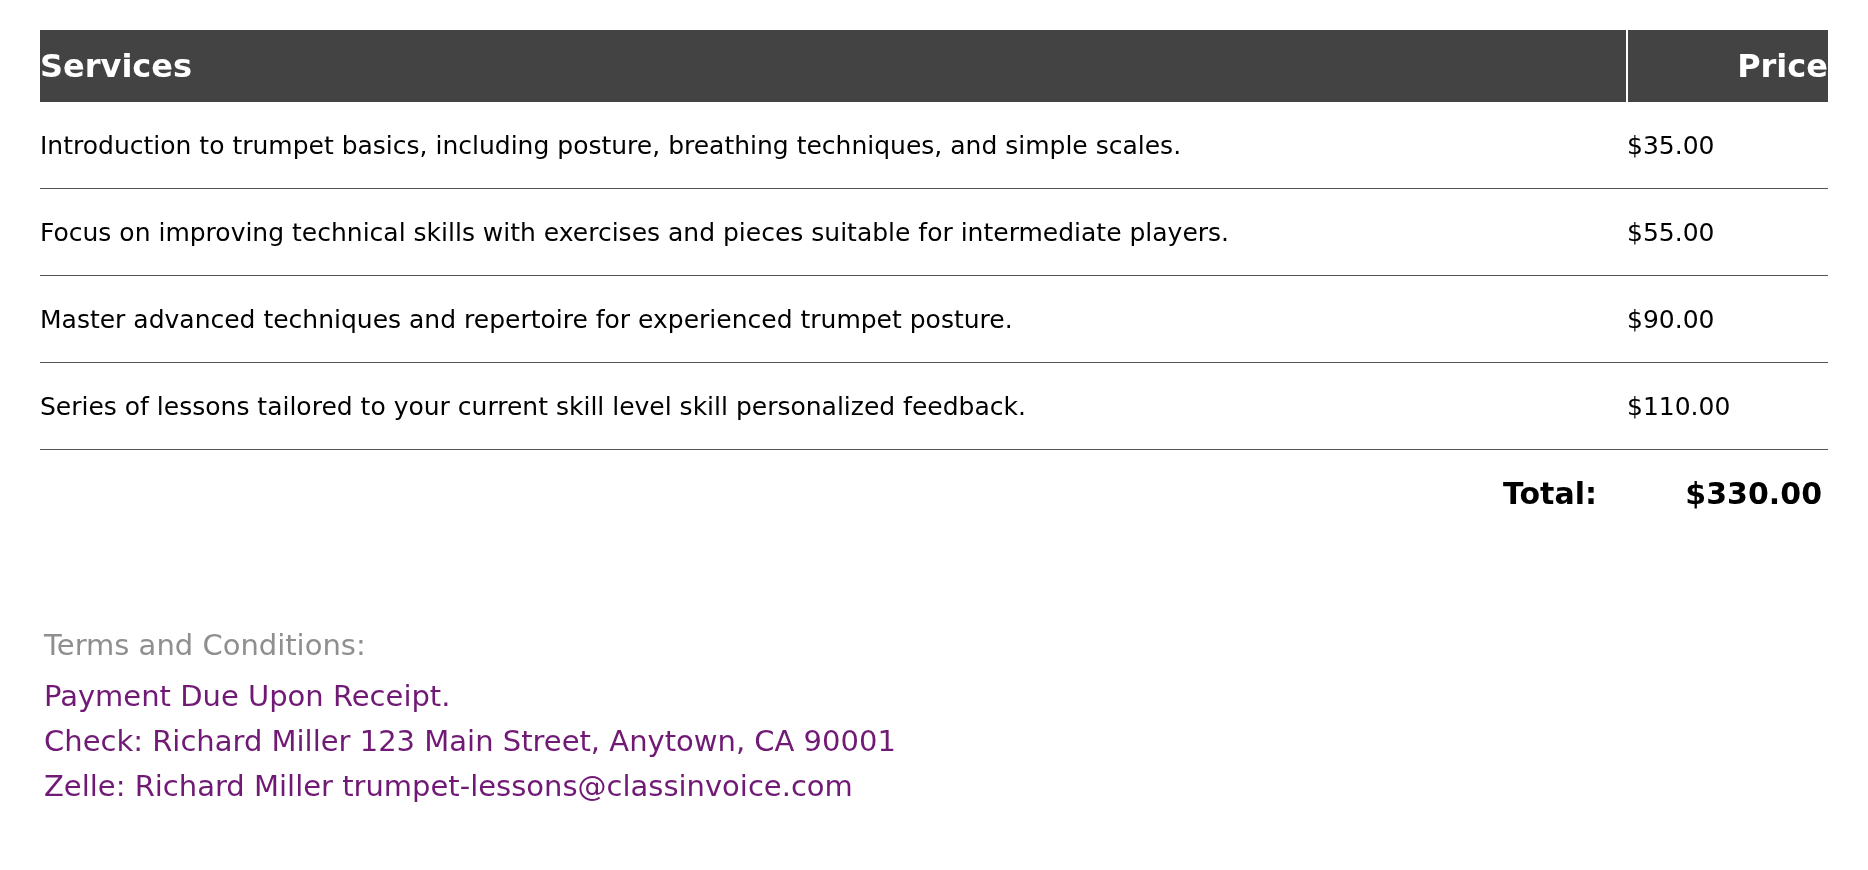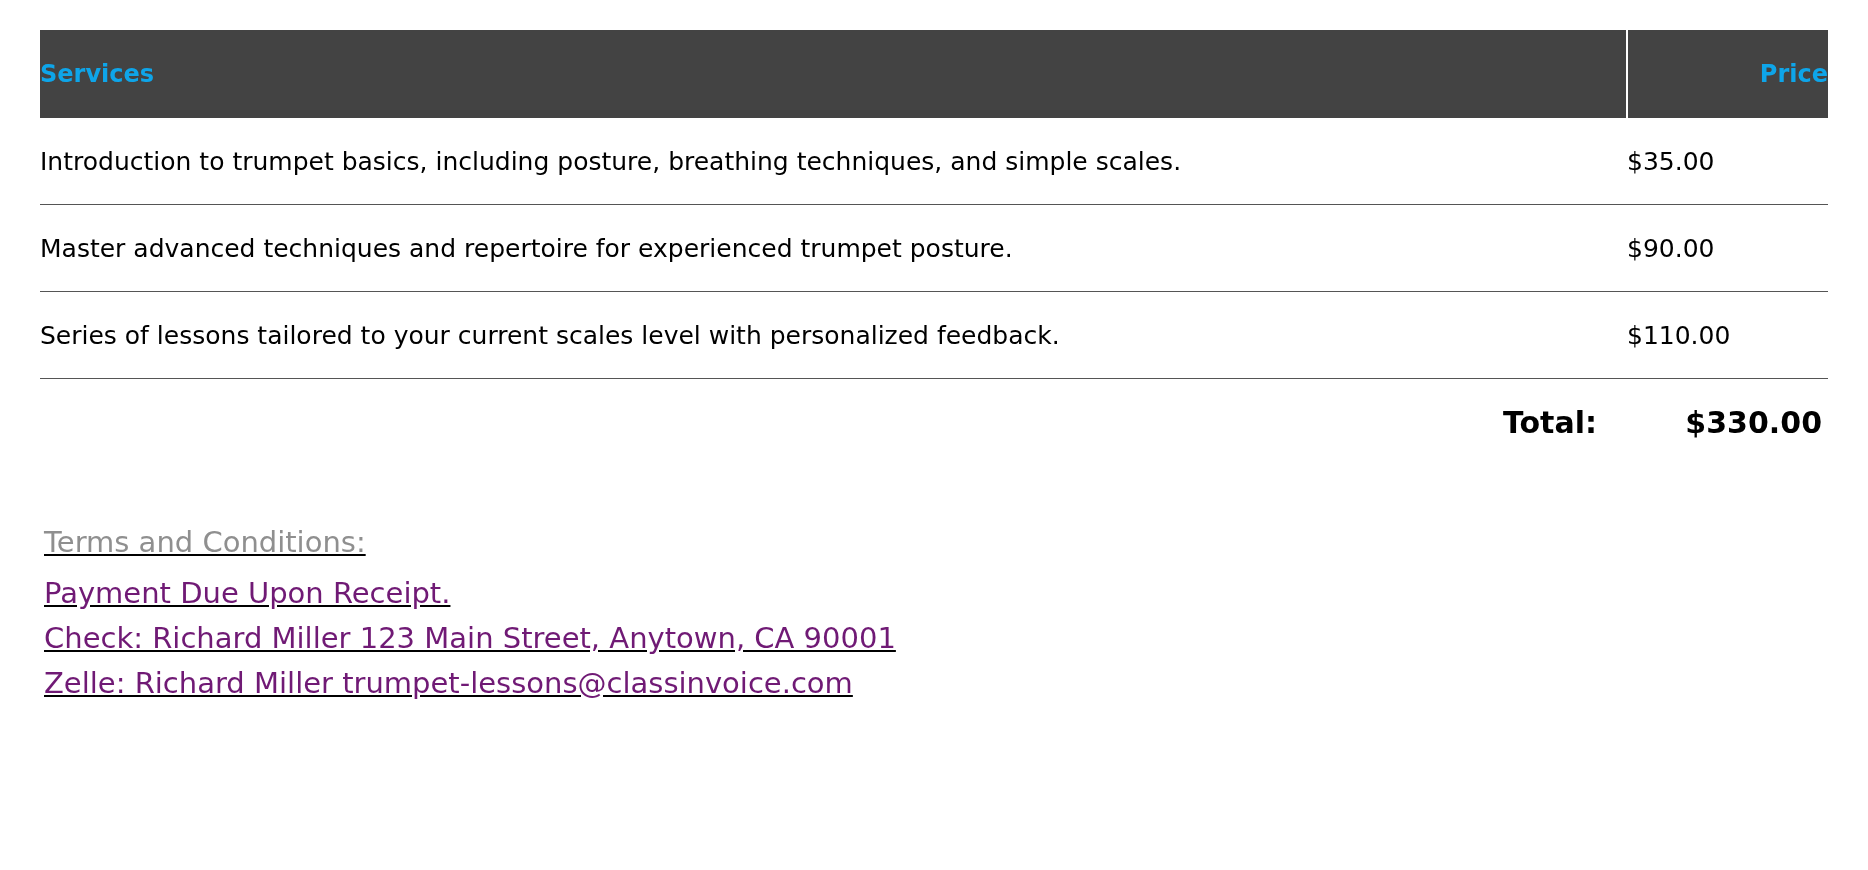--- a/index.html
+++ b/index.html
@@ -25,24 +25,24 @@
     table-layout: fixed;
   }
   table.invoice-table th,
   table.invoice-table td {
     padding: 0;
   }
   thead tr {
     background: #434343;
   }
   thead th {
-    color: #0ea5e9;
-    font-size: 24px;
+    color: #ffffff;
+    font-size: 32px;
     font-weight: bold;
-    height: 88px;
+    height: 72px;
     vertical-align: middle;
   }
   th.col-services {
     text-align: left;
     padding-left: 22px;
     border-right: 2px solid #ffffff;
   }
   th.col-price {
     text-align: right;
     padding-right: 22px;
@@ -73,23 +73,22 @@
   tr.total-row td.total-label {
     text-align: right;
     padding-right: 30px;
   }
   tr.total-row td.total-amount {
     text-align: right;
     padding-right: 6px;
     white-space: nowrap;
   }
   .terms {
-    margin-top: 60px;
+    margin-top: 92px;
     padding-left: 4px;
-    text-decoration: underline;
   }
   .terms-title {
     color: #8f8f8f;
     font-size: 29px;
     margin-bottom: 12px;
   }
   .terms-line {
     font-size: 29px;
     line-height: 1.55;
     color: #701a75;
@@ -106,25 +105,29 @@
         <th class="col-services">Services</th>
         <th class="col-price">Price</th>
       </tr>
     </thead>
     <tbody>
       <tr class="service-row">
         <td class="desc">Introduction to trumpet basics, including posture, breathing techniques, and simple scales.</td>
         <td class="price">$35.00</td>
       </tr>
       <tr class="service-row">
+        <td class="desc">Focus on improving technical skills with exercises and pieces suitable for intermediate players.</td>
+        <td class="price">$55.00</td>
+      </tr>
+      <tr class="service-row">
         <td class="desc">Master advanced techniques and repertoire for experienced trumpet posture.</td>
         <td class="price">$90.00</td>
       </tr>
       <tr class="service-row">
-        <td class="desc">Series of lessons tailored to your current scales level with personalized feedback.</td>
+        <td class="desc">Series of lessons tailored to your current skill level skill personalized feedback.</td>
         <td class="price">$110.00</td>
       </tr>
       <tr class="total-row">
         <td class="total-label">Total:</td>
         <td class="total-amount">$330.00</td>
       </tr>
     </tbody>
   </table>
 
   <div class="terms">

